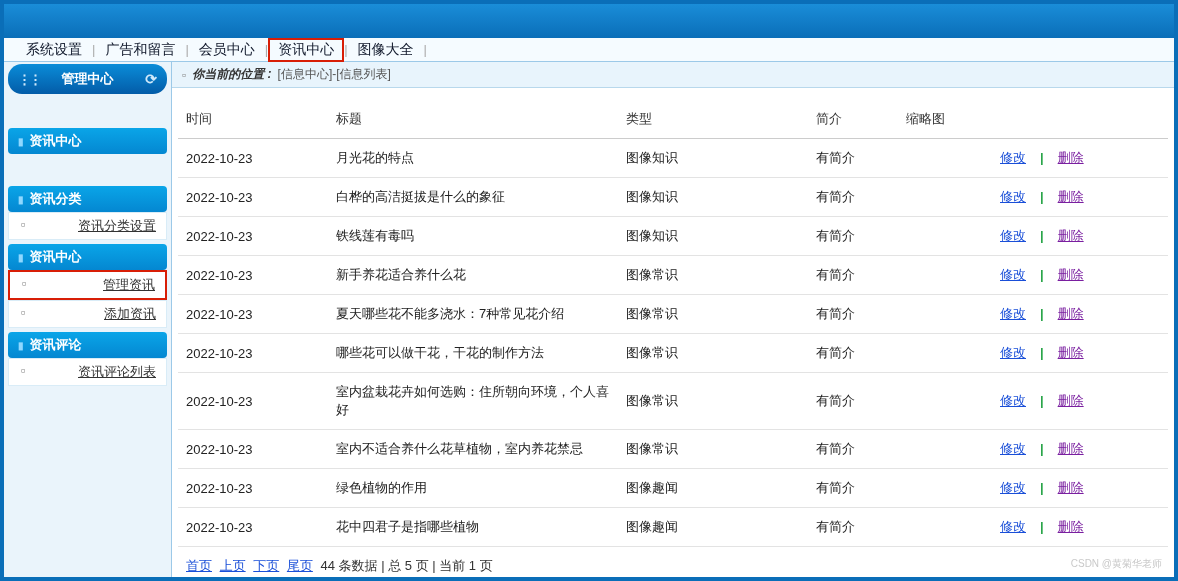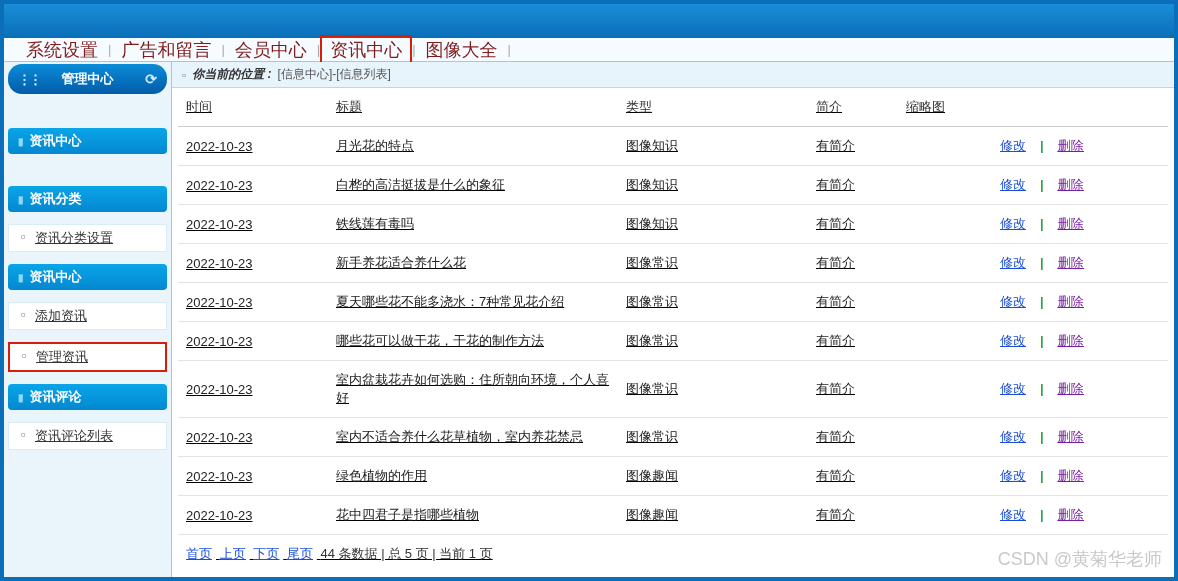--- a/index.html
+++ b/index.html
@@ -1,54 +1,54 @@
 <!DOCTYPE html>
 <html><head>
 <meta charset="utf-8">
 <style>
 * { box-sizing: border-box; margin: 0; padding: 0; }
 body { font-family: "Microsoft YaHei", SimSun, sans-serif; font-size: 13px; background: #fff; }
 .app { border: 4px solid #0a6eb8; width: 1178px; height: 581px; display: flex; flex-direction: column; background: #fff; position: relative; }
 .topbar { height: 34px; background: linear-gradient(#1a8dd8,#0a6eb8); display: flex; align-items: stretch; }
 .topnav { height: 24px; display: flex; align-items: center; padding: 0 12px; background: #f5fbff; border-bottom: 1px solid #9cc9e8; }
-.topnav a { color: #7f1d1d; text-decoration: none; padding: 0 10px; font-size: 18px; }
+.topnav a { color: #0f172a; text-decoration: none; padding: 0 10px; font-size: 14px; }
 .topnav .sep { color: #aaa; }
 .topnav .highlighted { border: 2px solid #d81e06; padding: 1px 8px; }
 .body { flex: 1; display: flex; overflow: hidden; }
 .sidebar { width: 168px; background: #eaf4fb; border-right: 1px solid #9cc9e8; display: flex; flex-direction: column; gap: 28px; }
 .side-header { height: 30px; background: linear-gradient(#0a8cd8,#035ca8); color: #fff; font-weight: bold; display: flex; align-items: center; justify-content: center; border-radius: 14px; margin: 2px 4px; position: relative; }
 .side-header::before { content: "⋮⋮"; position: absolute; left: 10px; color: #cfe9fb; letter-spacing: -2px; }
 .side-header::after { content: "⟳"; position: absolute; right: 10px; color: #cfe9fb; font-size: 14px; }
 .side-group-h { background: linear-gradient(#0aa5e8,#0487d1); color: #fff; padding: 4px 10px; font-weight: bold; border-radius: 4px; margin: 4px 4px 0 4px; display: flex; align-items: center; gap: 6px; }
 .side-group-h::before { content: "▮"; color: #8fd8ff; font-size: 10px; }
-.side-item { padding: 4px 10px 4px 26px; color: #333; background: #fff; border: 1px solid #d9ecf7; margin: 12px 4px; position: relative; }
+.side-item { padding: 4px 10px 4px 26px; color: #333; background: #fff; border: 1px solid #d9ecf7; margin: 0 4px; position: relative; text-align: right; }
 .side-item::before { content: "▫"; position: absolute; left: 12px; color: #888; }
 .side-item a { color: #333; text-decoration: underline; }
 .side-item.active { border: 2px solid #d81e06; }
 .main { flex: 1; display: flex; flex-direction: column; overflow: hidden; }
 .breadcrumb { background: #e8f4fc; border-bottom: 1px solid #b8d8ec; padding: 4px 10px; display: flex; align-items: center; gap: 6px; font-size: 12px; }
 .breadcrumb .bicon { color: #888; }
 .breadcrumb b { color: #333; font-style: italic; }
 .breadcrumb span.loc { color: #555; }
-.tablewrap { flex: 1; overflow: auto; padding: 0 6px; text-decoration: underline; }
+.tablewrap { flex: 1; overflow: auto; padding: 12px 6px; }
 table { width: 100%; border-collapse: collapse; }
 th, td { text-align: left; padding: 10px 8px; border-bottom: 1px solid #e3e3e3; vertical-align: middle; }
 th { background: #fff; font-weight: normal; color: #333; border-bottom: 1px solid #ccc; }
 td { color: #222; }
 .col-time { width: 150px; }
 .col-title { width: 290px; }
 .col-type { width: 190px; margin-left: 20px; }
 .col-intro { width: 90px; }
 .col-thumb { width: 90px; }
 .actions a { color: #1a4fd8; text-decoration: underline; padding: 0 4px; }
 .actions a.del { color: #7a1fa0; }
 .actions .asep { color: #2aa54a; padding: 0 10px; font-weight: bold; }
 .pager { padding: 10px 8px; color: #333; }
 .pager a { color: #1a4fd8; text-decoration: underline; margin-right: 4px; }
-.watermark { position: absolute; right: 12px; bottom: 6px; color: #c9c9c9; font-size: 18px; pointer-events: none; }
+.watermark { position: absolute; right: 12px; bottom: 6px; color: #c9c9c9; font-size: 10px; pointer-events: none; }
 </style>
 </head>
 <body>
 
 <div class="app">
   <div class="topbar"></div>
 
   <div class="topnav" id="topnav">
       <a href="#">系统设置</a>
       <span class="sep">|</span>
@@ -63,22 +63,22 @@
     </div>
 
   <div class="body">
     <div class="sidebar">
       <div class="side-header">管理中心</div>
       <div class="side-group-h">资讯中心</div>
       <div id="side-groups">
           <div class="side-group-h">资讯分类</div>
           <div class="side-item"><a href="#">资讯分类设置</a></div>
           <div class="side-group-h">资讯中心</div>
+          <div class="side-item active"><a href="#">管理资讯</a></div>
           <div class="side-item"><a href="#">添加资讯</a></div>
-          <div class="side-item active"><a href="#">管理资讯</a></div>
           <div class="side-group-h">资讯评论</div>
           <div class="side-item"><a href="#">资讯评论列表</a></div>
         </div>
     </div>
 
     <div class="main">
       <div class="breadcrumb">
         <span class="bicon">▫</span>
         <b>你当前的位置 :</b>
         <span class="loc">[信息中心]-[信息列表]</span>

